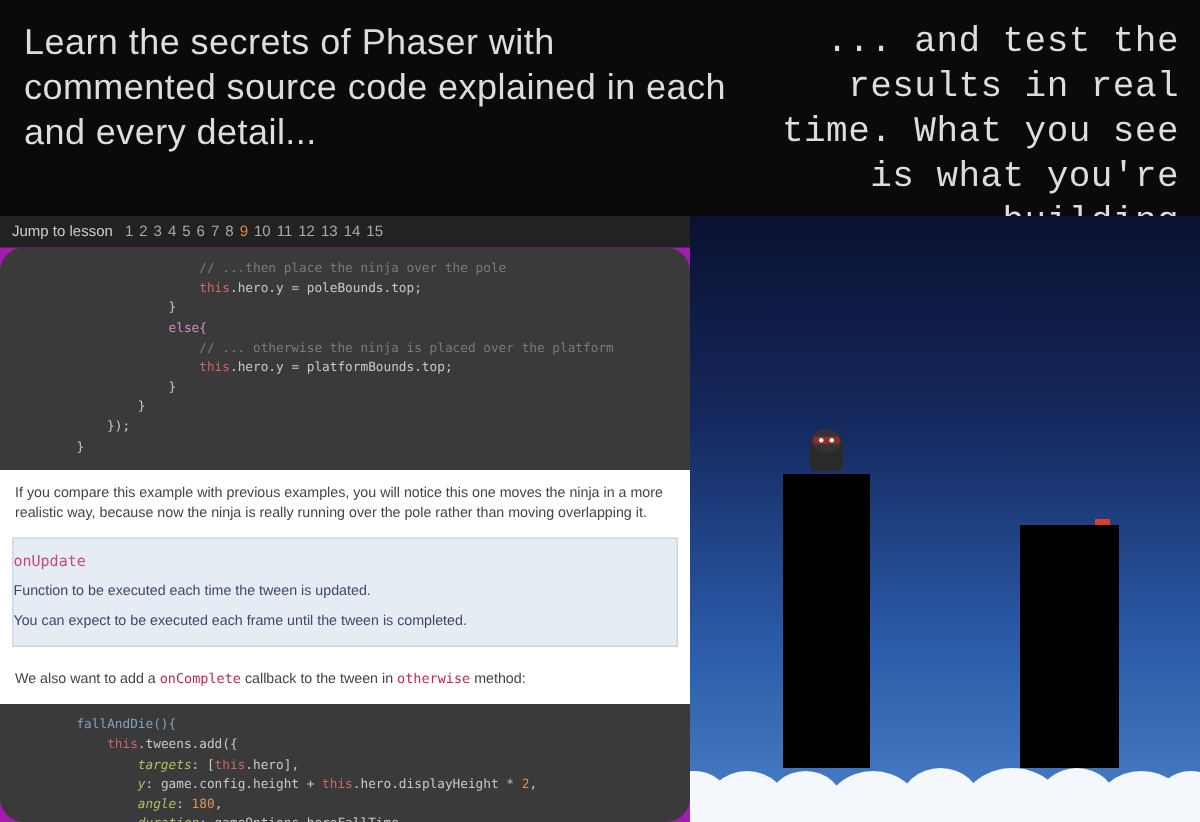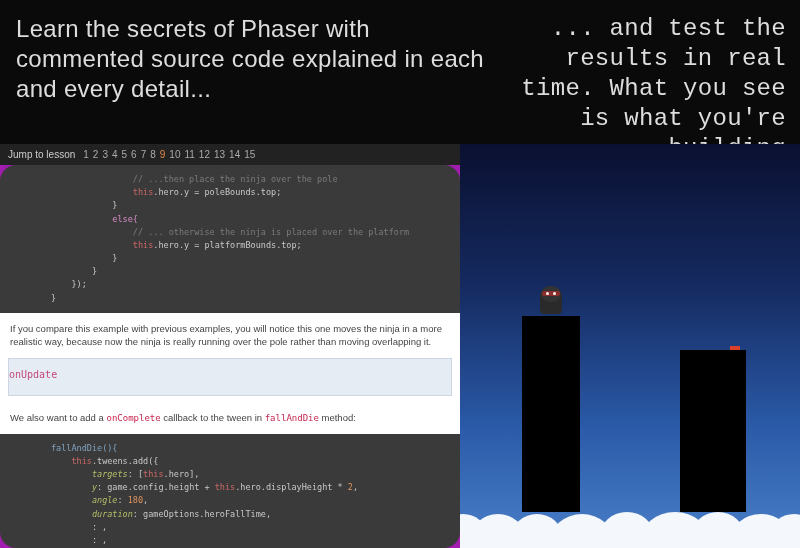--- a/index.html
+++ b/index.html
@@ -220,23 +220,25 @@
                         <span class="c-this">this</span>.hero.y = platformBounds.top;
                     }
                 }
             });
         }</div>
 
       <div class="prose">If you compare this example with previous examples, you will notice this one moves the ninja in a more realistic way, because now the ninja is really running over the pole rather than moving overlapping it.</div>
 
       <div class="api-box">
         <span class="api-title">onUpdate</span>
+        <div>Function to be executed each time the tween is updated.</div>
+        <div style="margin-top:6px">You can expect to be executed each frame until the tween is completed.</div>
       </div>
 
-      <div class="prose" id="prose2">We also want to add a <code>onComplete</code> callback to the tween in <code>fallAndDie</code> method:</div>
+      <div class="prose" id="prose2">We also want to add a <code>onComplete</code> callback to the tween in <code>otherwise</code> method:</div>
 
       <div class="code-block" id="code2">        <span class="c-fn">fallAndDie(){</span>
             <span class="c-this">this</span>.tweens.add({
                 <span class="c-prop">targets</span>: [<span class="c-this">this</span>.hero],
                 <span class="c-prop">y</span>: game.config.height + <span class="c-this">this</span>.hero.displayHeight * <span class="c-num">2</span>,
                 <span class="c-prop">angle</span>: <span class="c-num">180</span>,
                 <span class="c-prop">duration</span>: gameOptions.heroFallTime,
                 : ,
                 : ,
 

